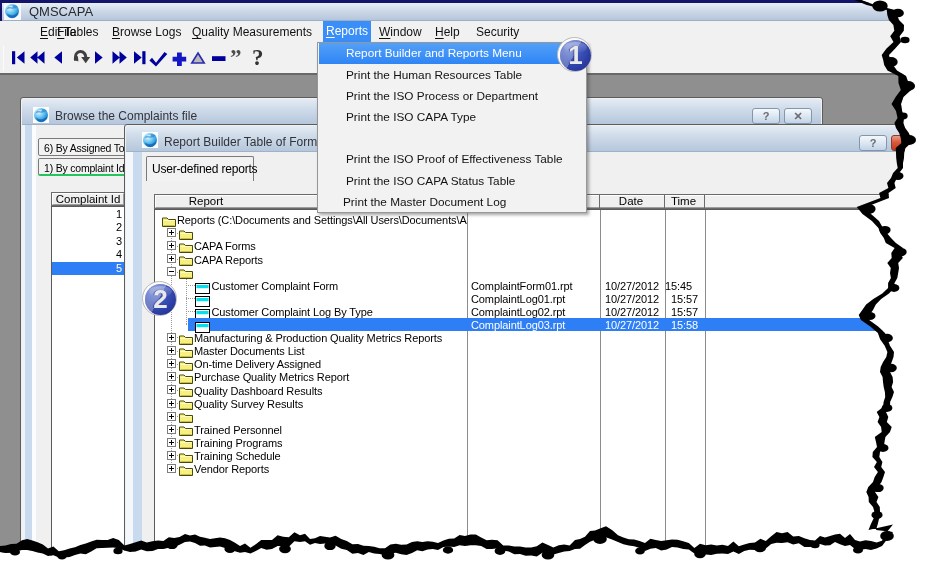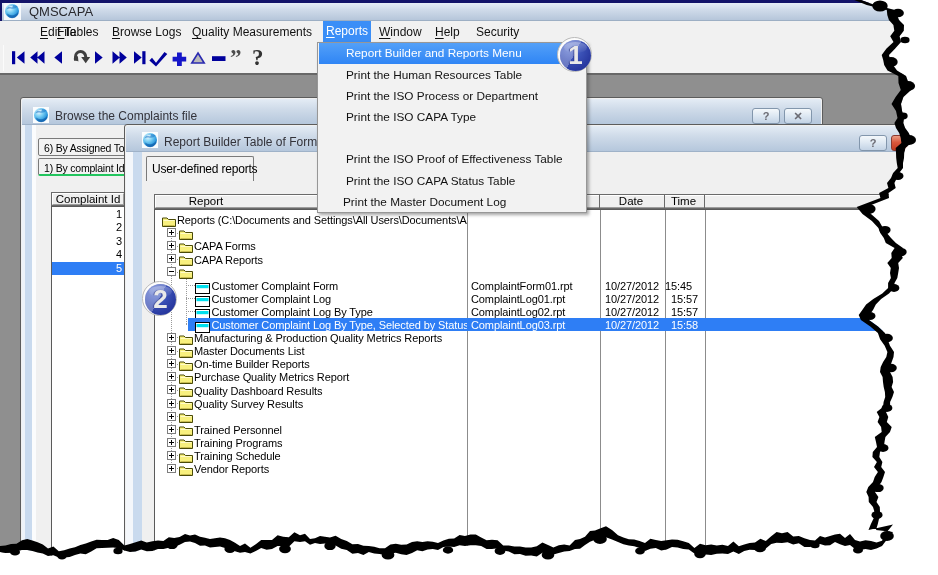--- a/index.html
+++ b/index.html
@@ -268,38 +268,36 @@
             <rect x="1.5" y="2" width="12" height="3.2" fill="#00e0ee"></rect>
           </svg></div>
         <div class="row" style="left:56.5px; top:69.7px; width:255px; overflow:hidden; ">Customer Complaint Form</div>
         <div class="row" style="left:316px; top:69.7px; ">ComplaintForm01.rpt</div>
         <div class="row" style="left:444.5px; top:69.7px; width:65px; text-align:center; ">10/27/2012</div>
         <div class="row" style="left:510px; top:69.7px; width:40px; text-align:left; ">15:45</div>
         <div class="abs" style="left:39.5px; top:82.9px;"><svg width="15" height="11" viewBox="0 0 15 11">
             <rect x="0.5" y="0.5" width="14" height="10" fill="#fff" stroke="#000"></rect>
             <rect x="1.5" y="2" width="12" height="3.2" fill="#00e0ee"></rect>
           </svg></div>
-        <div class="row" style="left:56.5px; top:82.8px; width:255px; overflow:hidden; ">Customer Complaint Log</div>
         <div class="row" style="left:316px; top:82.8px; ">ComplaintLog01.rpt</div>
         <div class="row" style="left:444.5px; top:82.8px; width:65px; text-align:center; ">10/27/2012</div>
         <div class="row" style="left:509.5px; top:82.8px; width:40px; text-align:center; ">15:57</div>
         <div class="abs" style="left:39.5px; top:96.0px;"><svg width="15" height="11" viewBox="0 0 15 11">
             <rect x="0.5" y="0.5" width="14" height="10" fill="#fff" stroke="#000"></rect>
             <rect x="1.5" y="2" width="12" height="3.2" fill="#00e0ee"></rect>
           </svg></div>
         <div class="row" style="left:56.5px; top:95.9px; width:255px; overflow:hidden; ">Customer Complaint Log By Type</div>
         <div class="row" style="left:316px; top:95.9px; ">ComplaintLog02.rpt</div>
         <div class="row" style="left:444.5px; top:95.9px; width:65px; text-align:center; ">10/27/2012</div>
         <div class="row" style="left:509.5px; top:95.9px; width:40px; text-align:center; ">15:57</div>
         <div class="abs selblue" style="left:33px; top:107.8px; width:752px; height:13.1px;"></div>
         <div class="abs" style="left:39.5px; top:109.1px;"><svg width="15" height="11" viewBox="0 0 15 11">
             <rect x="0.5" y="0.5" width="14" height="10" fill="#fff" stroke="#000"></rect>
             <rect x="1.5" y="2" width="12" height="3.2" fill="#00e0ee"></rect>
           </svg></div>
-        <div class="row" style="left:56.5px; top:109.0px; width:255px; overflow:hidden; color:#fff;">Customer Complaint Log By Type, Selected by Status</div>
         <div class="row" style="left:316px; top:109.0px; color:#fff;">ComplaintLog03.rpt</div>
         <div class="row" style="left:444.5px; top:109.0px; width:65px; text-align:center; color:#fff;">10/27/2012</div>
         <div class="row" style="left:509.5px; top:109.0px; width:40px; text-align:center; color:#fff;">15:58</div>
         <div class="abs expbox pl" style="left:11.5px; top:122.9px;">
           <i></i>
           <i class="v"></i>
         </div>
         <div class="abs" style="left:24px; top:121.6px;"><svg width="14" height="12" viewBox="0 0 14 12">
             <path d="M0.5,2 L5,2 L6.5,3.5 L13.5,3.5 L13.5,10.5 L0.5,10.5 Z" fill="#f8f07e" stroke="#4a4a08" stroke-width="1"></path>
             <path d="M1.5,4.5 h11" stroke="#fffbc8" stroke-width="1"></path>
@@ -318,21 +316,21 @@
         <div class="row" style="left:39px; top:135.2px; width:273px; overflow:hidden;">Master Documents List</div>
         <div class="abs expbox pl" style="left:11.5px; top:149.2px;">
           <i></i>
           <i class="v"></i>
         </div>
         <div class="abs" style="left:24px; top:147.8px;"><svg width="14" height="12" viewBox="0 0 14 12">
             <path d="M0.5,2 L5,2 L6.5,3.5 L13.5,3.5 L13.5,10.5 L0.5,10.5 Z" fill="#f8f07e" stroke="#4a4a08" stroke-width="1"></path>
             <path d="M1.5,4.5 h11" stroke="#fffbc8" stroke-width="1"></path>
             <path d="M1.5,9.5 h11" stroke="#c8bc50" stroke-width="1"></path>
           </svg></div>
-        <div class="row" style="left:39px; top:148.3px; width:273px; overflow:hidden;">On-time Builder Reports</div>
+        <div class="row" style="left:39px; top:148.3px; width:273px; overflow:hidden;">On-time Delivery Assigned</div>
         <div class="abs expbox pl" style="left:11.5px; top:162.2px;">
           <i></i>
           <i class="v"></i>
         </div>
         <div class="abs" style="left:24px; top:160.9px;"><svg width="14" height="12" viewBox="0 0 14 12">
             <path d="M0.5,2 L5,2 L6.5,3.5 L13.5,3.5 L13.5,10.5 L0.5,10.5 Z" fill="#f8f07e" stroke="#4a4a08" stroke-width="1"></path>
             <path d="M1.5,4.5 h11" stroke="#fffbc8" stroke-width="1"></path>
             <path d="M1.5,9.5 h11" stroke="#c8bc50" stroke-width="1"></path>
           </svg></div>
         <div class="row" style="left:39px; top:161.4px; width:273px; overflow:hidden;">Purchase Quality Metrics Report</div>

